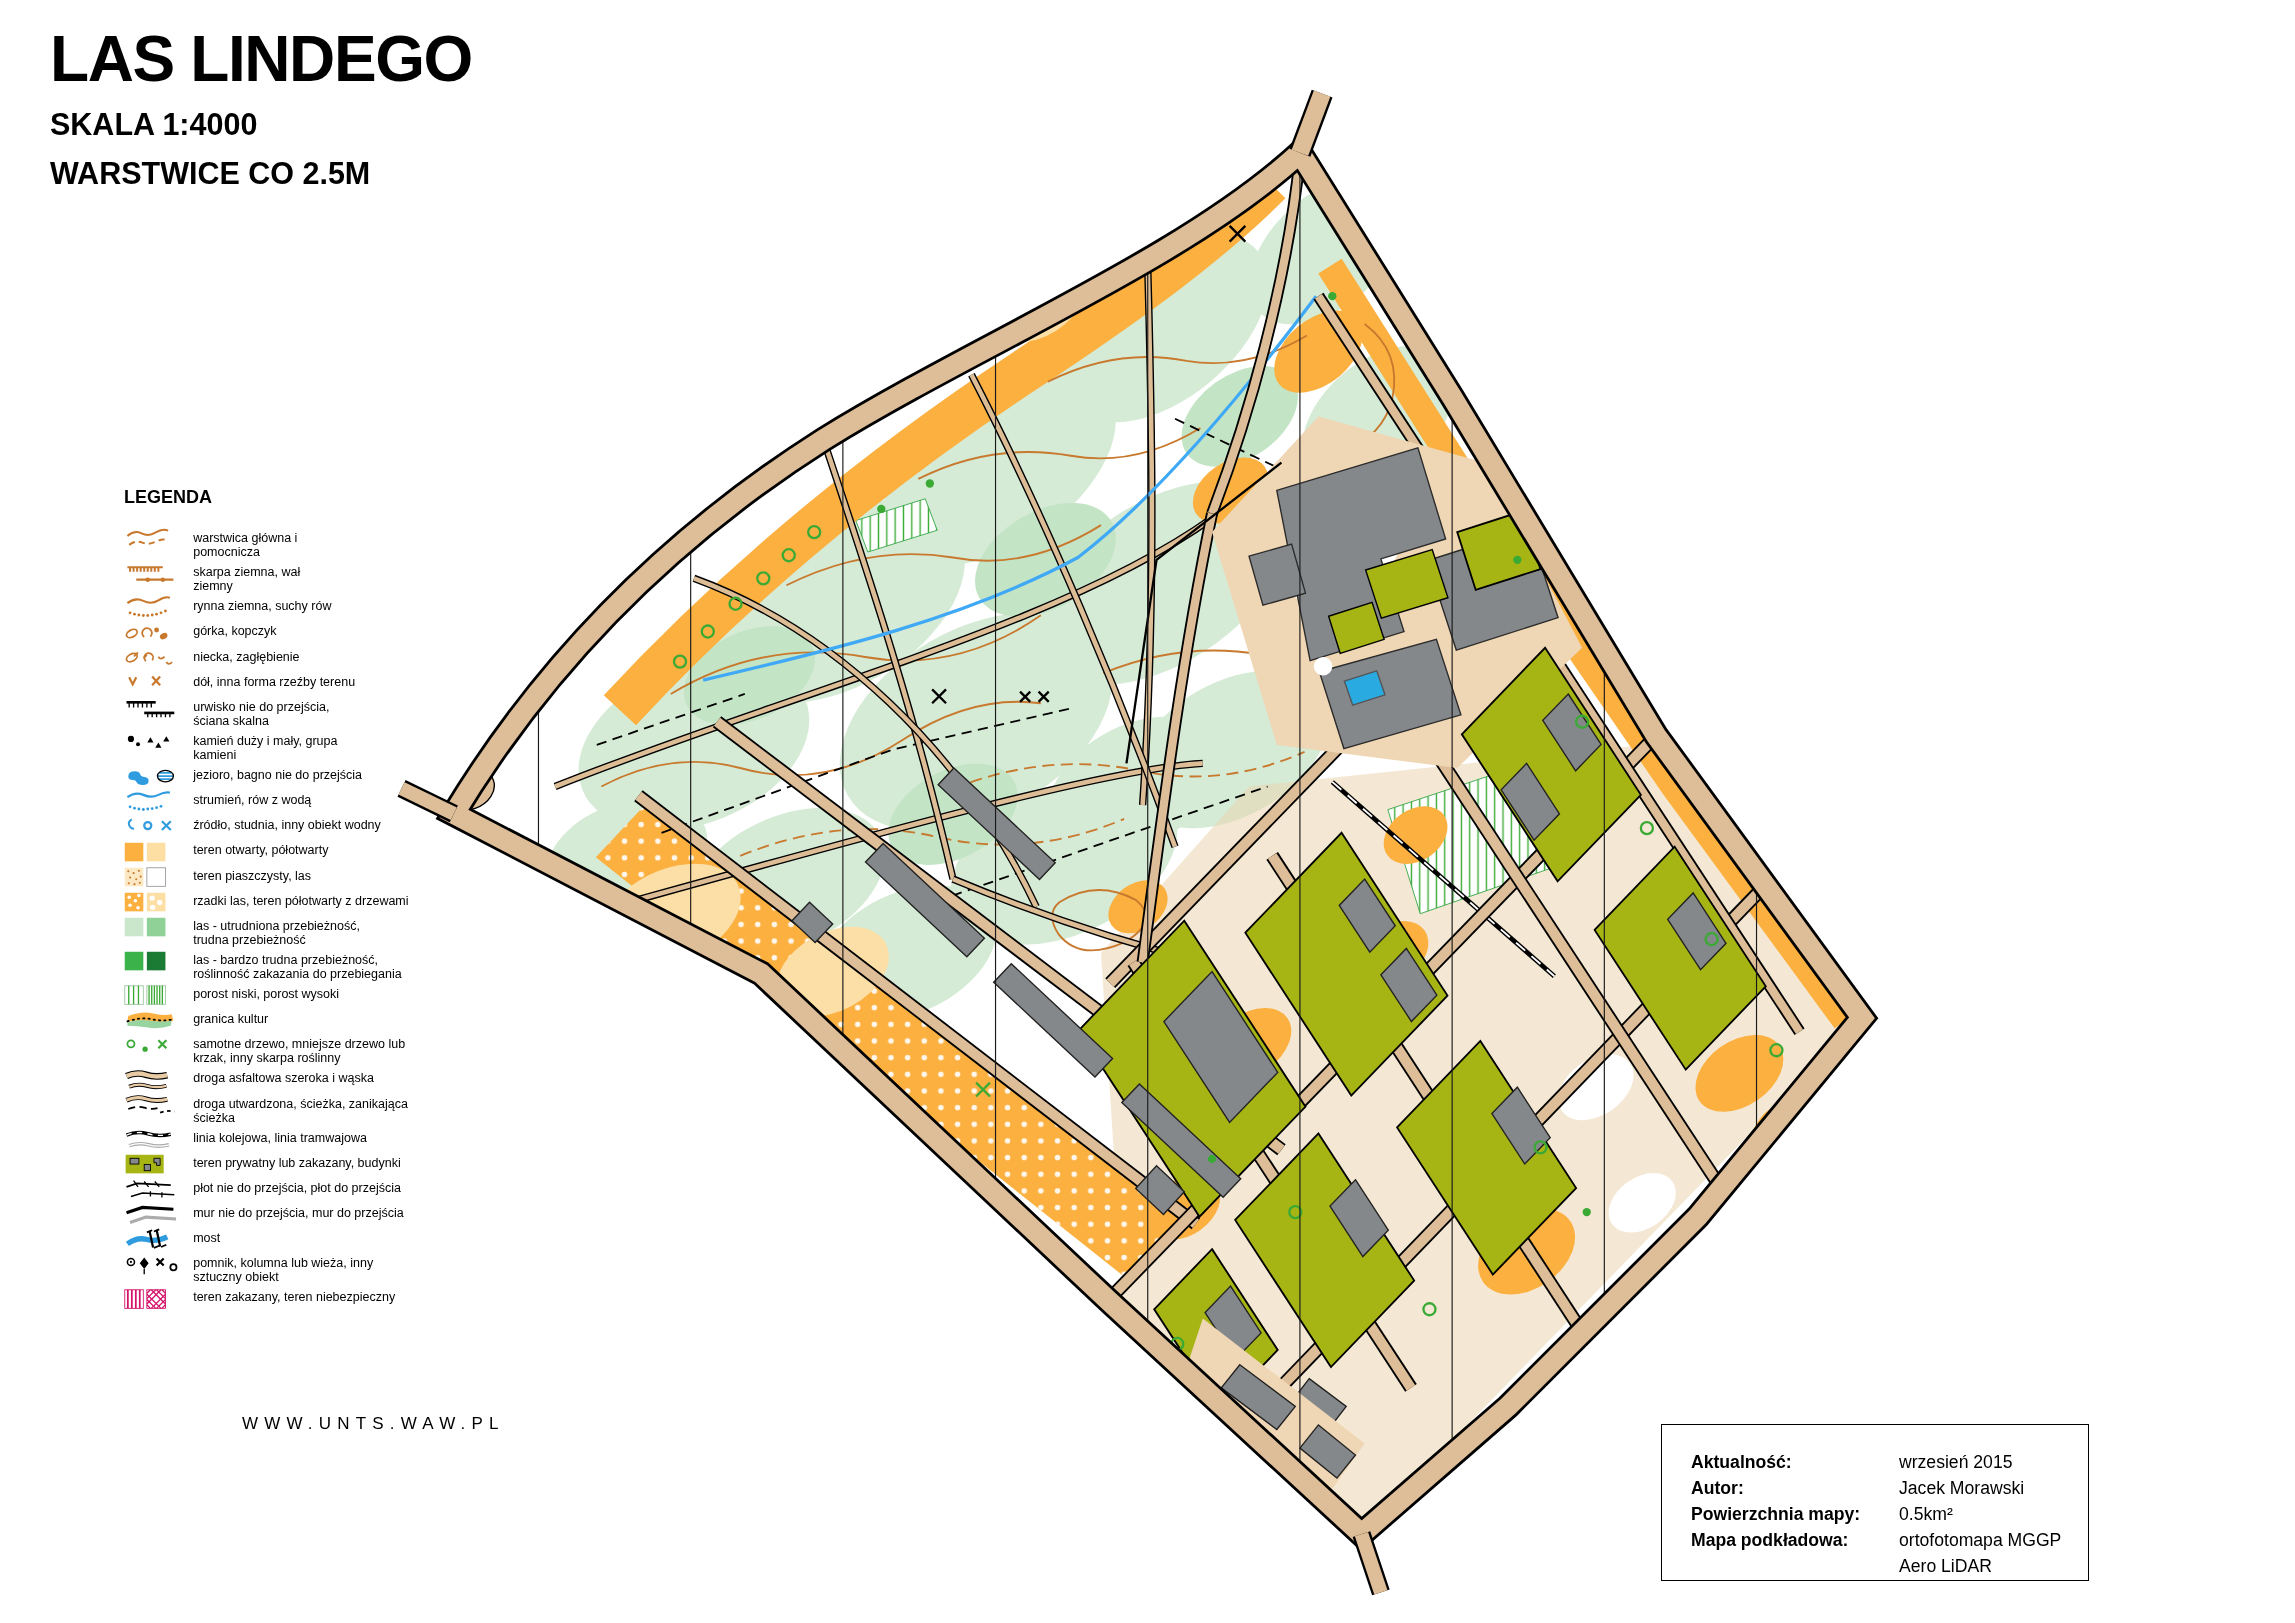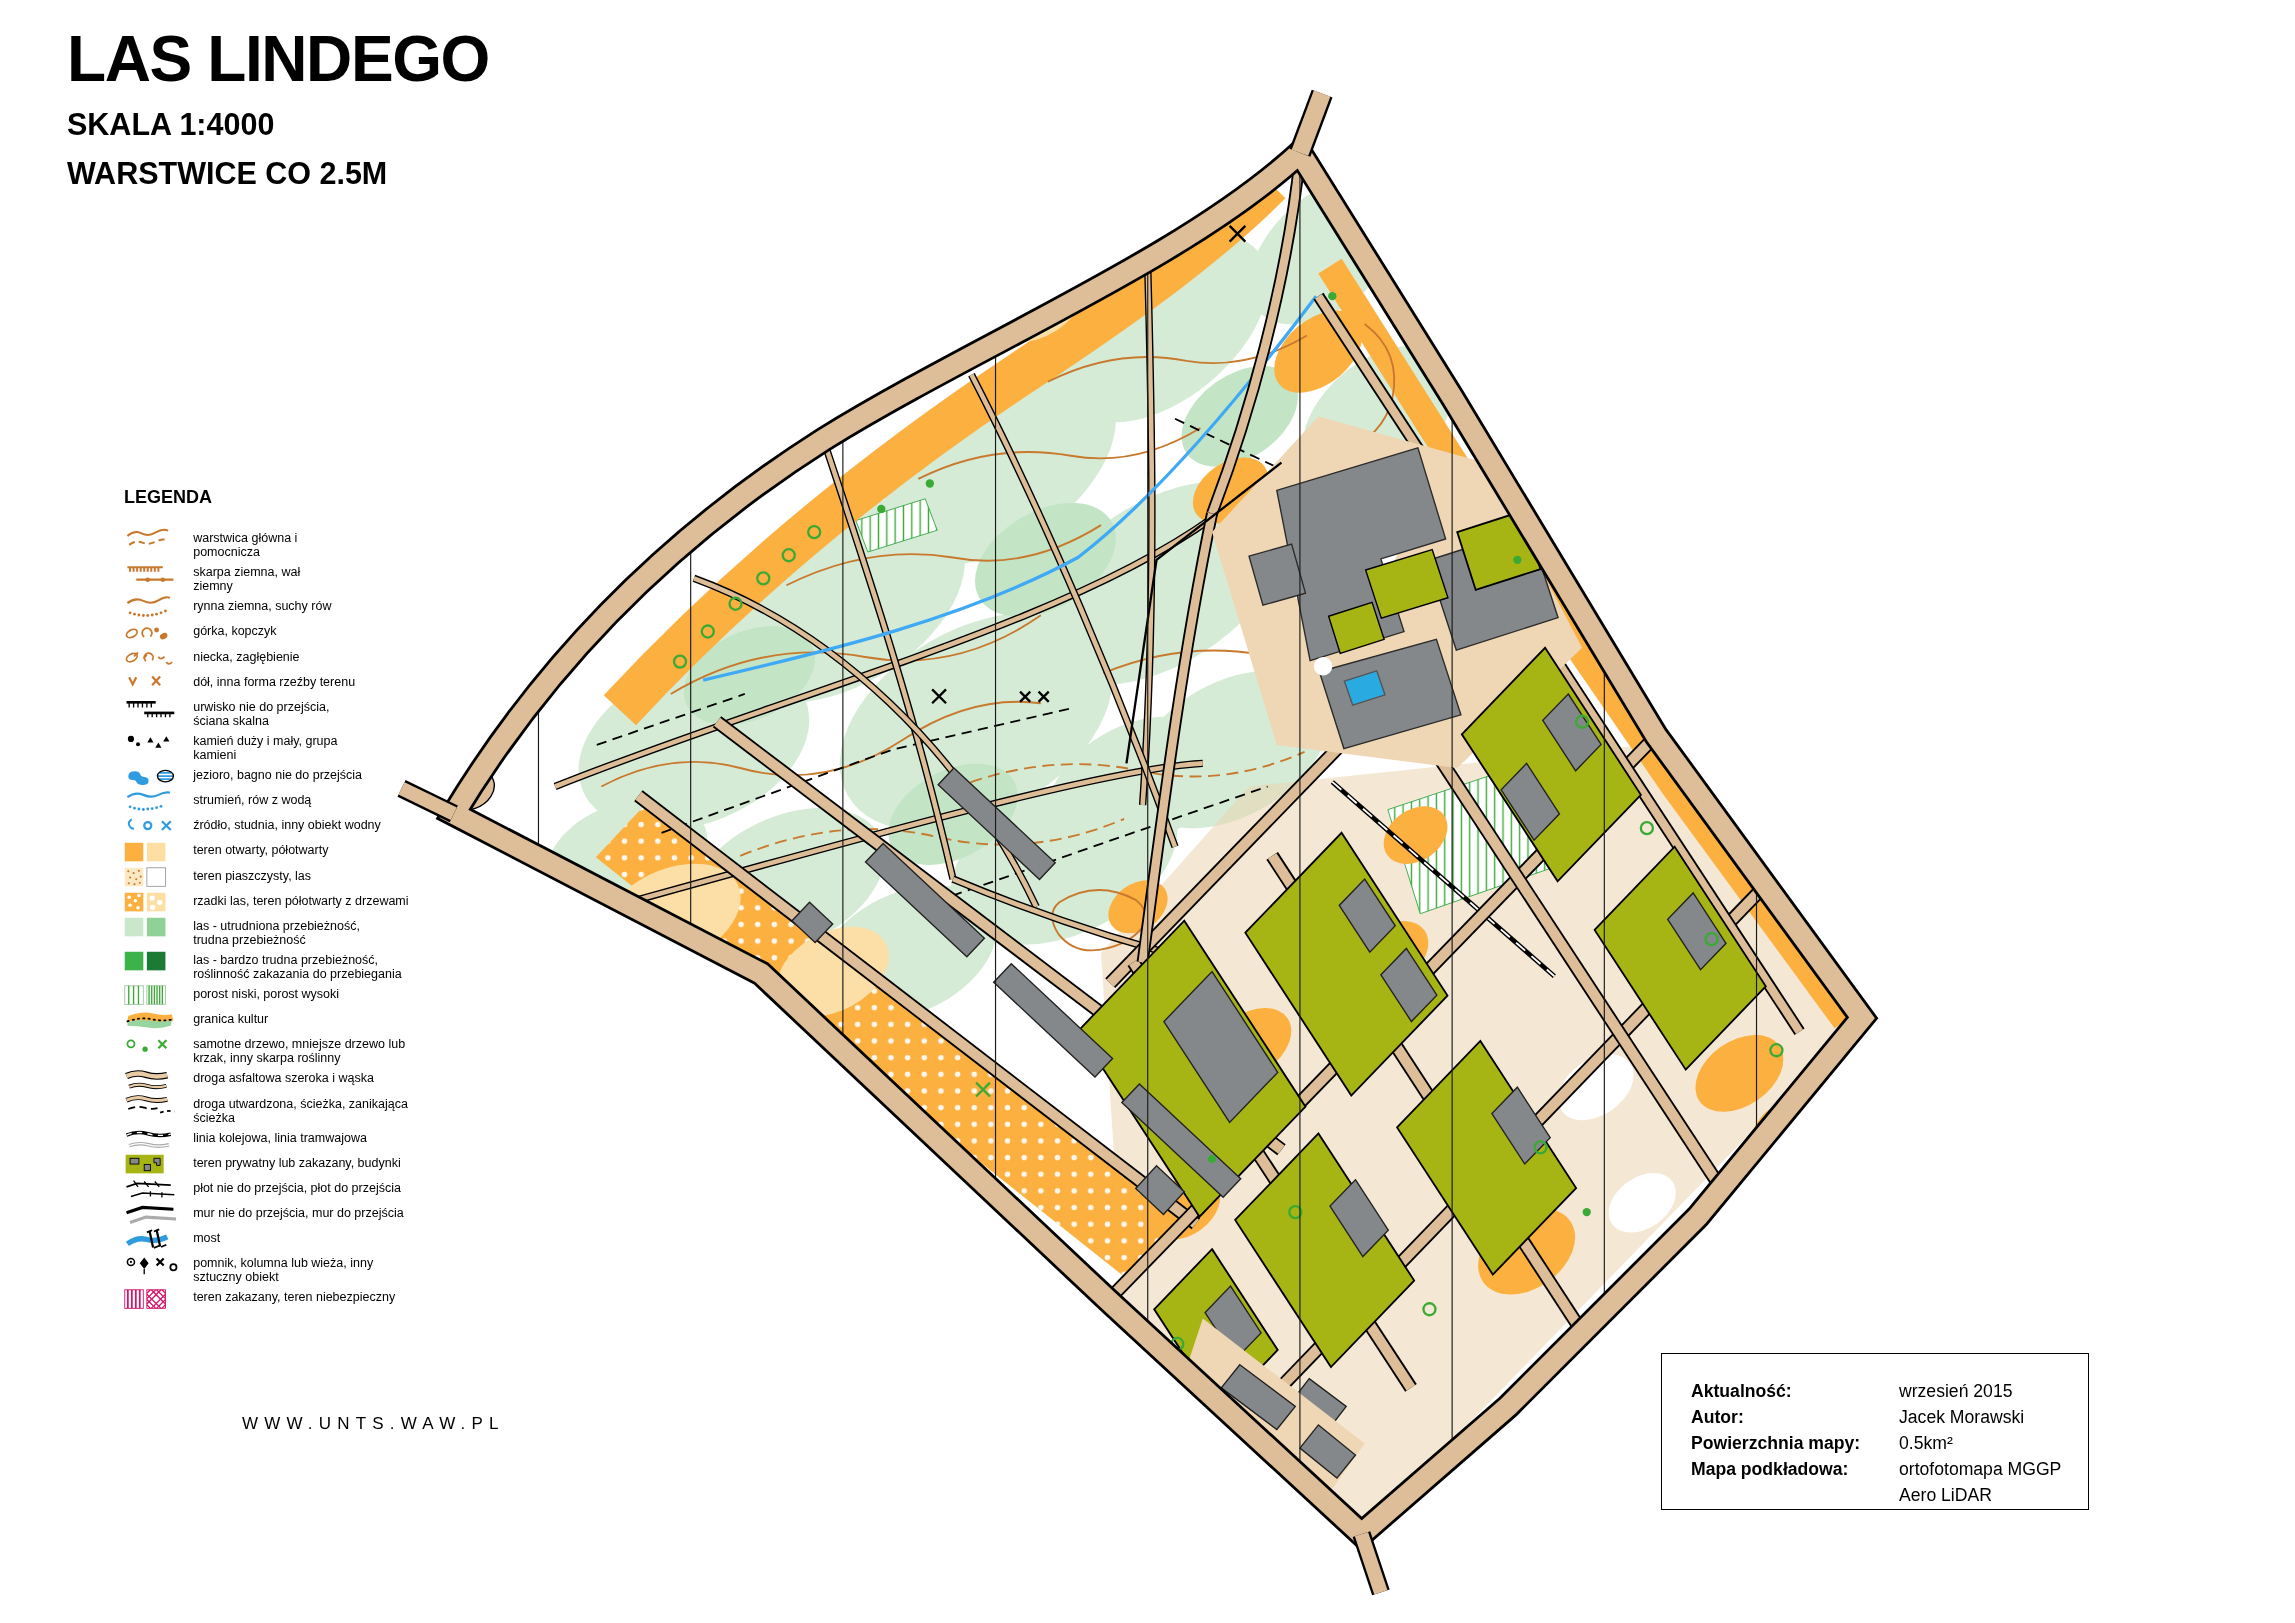--- a/index.html
+++ b/index.html
@@ -1,31 +1,31 @@
 <!DOCTYPE html>
 <html style="font-size:7.4px"><head>
 <meta charset="utf-8">
 <style>
   html,body{margin:0;padding:0}
   body{width:2295px;height:1623px;position:relative;background:#fff;overflow:hidden;
        font-family:"Liberation Sans",sans-serif;color:#000}
   #map-svg{position:absolute;left:0;top:0}
   
-  .header{position:absolute;left:67px;top:24px}
+  .header{position:absolute;left:50px;top:24px}
   .map-title{font-size:64px;font-weight:bold;letter-spacing:-1.4px;line-height:1.1;margin:0}
   .map-sub{font-size:30.5px;font-weight:bold;line-height:37px;margin-top:12px}
   
   .legend{position:absolute;left:124px;top:487px;width:370px}
   .legend-heading{font-size:18px;font-weight:bold;margin:0 0 20.4px 0;letter-spacing:0}
   .lrow{display:flex;align-items:flex-start;margin-bottom:3.2px}
   .lsym{flex:0 0 59px;height:22px;margin-right:10.2px}
   .lsym svg{display:block}
   .ltext{font-size:12.5px;line-height:14px;white-space:pre-line;padding-top:2.8px;width:296px}
   
-  .info-box{position:absolute;left:1661px;top:1353px;width:428px;height:157px;
+  .info-box{position:absolute;left:1661px;top:1424px;width:428px;height:157px;
             border:1.4px solid #000;box-sizing:border-box;padding:24px 18.5px 0 29px;background:#fff}
   .irow{display:grid;grid-template-columns:208px 1fr;font-size:17.6px;line-height:26px}
   .ilabel{font-weight:bold}
   
   .logo{position:absolute;left:242px;top:1407px}
   .logo-top{display:flex;align-items:flex-end}
   .logo-mark{width:47px;height:57px}
   .logo-text{font-size:76px;line-height:55px;font-weight:bold;letter-spacing:-1.9px;
              transform:scaleX(.94);transform-origin:left bottom;display:inline-block}
   .logo-url{font-size:17px;letter-spacing:6.2px;margin-top:7.4px;white-space:nowrap}

